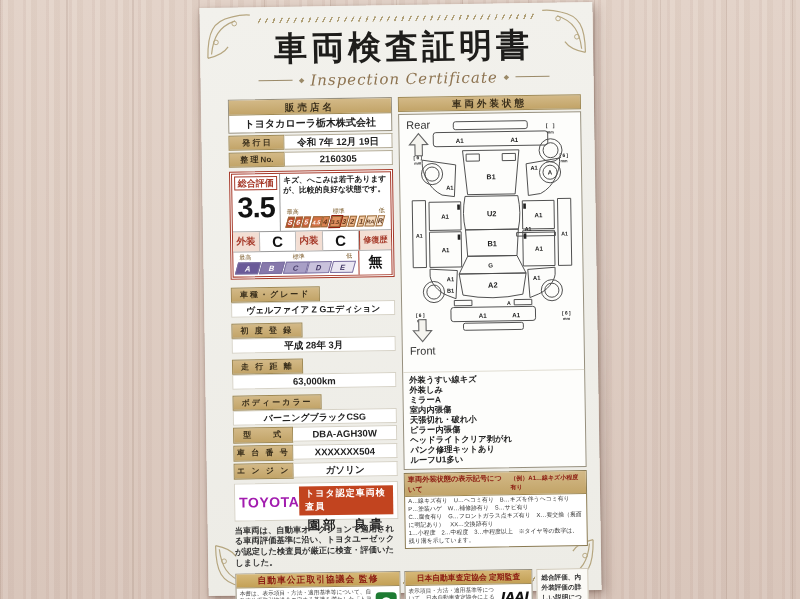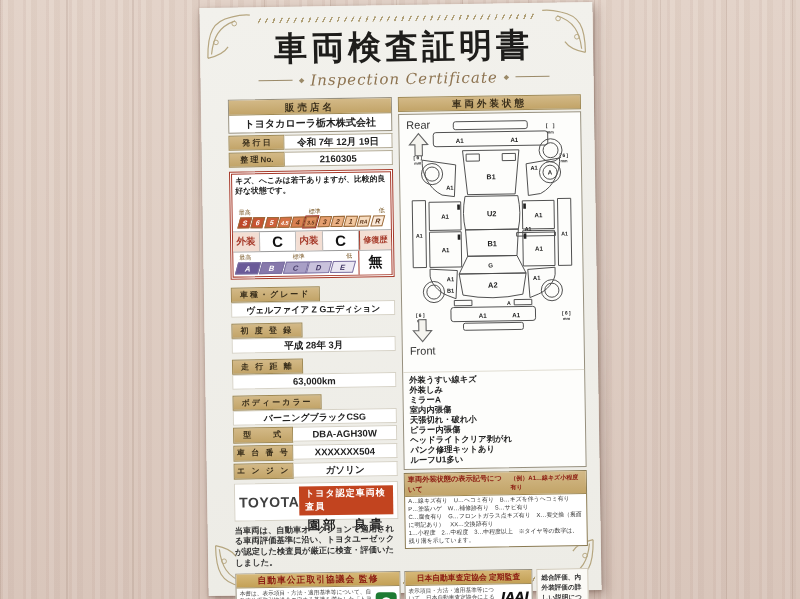--- a/index.html
+++ b/index.html
@@ -91,21 +91,21 @@
   .details { margin-top:4px; }
   .dgroup { margin-bottom:2px; }
   .dlabel { display:inline-block; background:linear-gradient(180deg,#d3b987,#c2a468); border:1px solid #a08a55;
     font-size:8px; font-weight:bold; color:#3a2f1b; padding:1px 8px; letter-spacing:2px; }
   .dvalue { background:#fff; border:1px solid #d6d2c6; height:15px; font-size:9.5px; font-weight:bold;
     color:#222; text-align:center; line-height:14px; }
   .drow { display:flex; margin-bottom:2px; height:16px; }
   .drow .dlabel { flex:none; width:60px; text-align:center; padding:1px 2px; }
   .drow .dvalue { flex:1; border-left:none; }
   .inspector { display:flex; background:#fff; border:1px solid #d6d2c6; margin-top:4px; padding:3px 4px; height:38px; }
-  .toyota { font-size:14px; font-weight:900; color:#404040; letter-spacing:.5px; align-self:center; }
+  .toyota { font-size:14px; font-weight:900; color:#a21caf; letter-spacing:.5px; align-self:center; }
   .insp-right { flex:1; display:flex; flex-direction:column; align-items:center; gap:2px; }
   .insp-badge { background:#c2441f; color:#fff; font-size:9px; font-weight:bold; padding:1.5px 6px; letter-spacing:1px; }
   .insp-name { font-size:12.5px; font-weight:bold; color:#222; letter-spacing:3px; }
   .disclaimer { margin-top:4px; font-size:8.3px; line-height:1.3; font-weight:bold; color:#333; }
 
   .ext-head { height:15px; background:linear-gradient(180deg,#d3b987,#c2a468); border:1px solid #a08a55;
     font-size:9.5px; font-weight:bold; color:#3a2f1b; text-align:center; line-height:14px; letter-spacing:3px; }
   .ext-panel { position:relative; border:1px solid #97907e; background:#fdfdfb; margin-top:2px; padding:3px 0 3px; }
   .dirblock { position:absolute; left:7px; display:flex; flex-direction:column; align-items:center; gap:1px; }
   .dirblock.rear { top:4px; }
@@ -189,20 +189,24 @@
           <div class="kv-value">令和 7年 12月 19日</div>
         </div>
         <div class="kv-row">
           <div class="kv-label">整 理 No.</div>
           <div class="kv-value">2160305</div>
         </div>
 
         <div class="rating-outer">
           <div class="rating-inner">
             <div class="rating-top">
+              <div class="rating-score-cell">
+                <div class="rating-label">総合評価</div>
+                <div class="rating-score">3.5</div>
+              </div>
               <div class="rating-right">
                 <div class="rating-comment">キズ、へこみは若干ありますが、比較的良好な状態です。</div>
                 <div class="scale-legend">
                   <span>最高</span>
                   <span>標準</span>
                   <span>低</span>
                 </div>
                 <div class="scale-bar">
                   <span class="scale-cell">S</span>
                   <span class="scale-cell">6</span>

